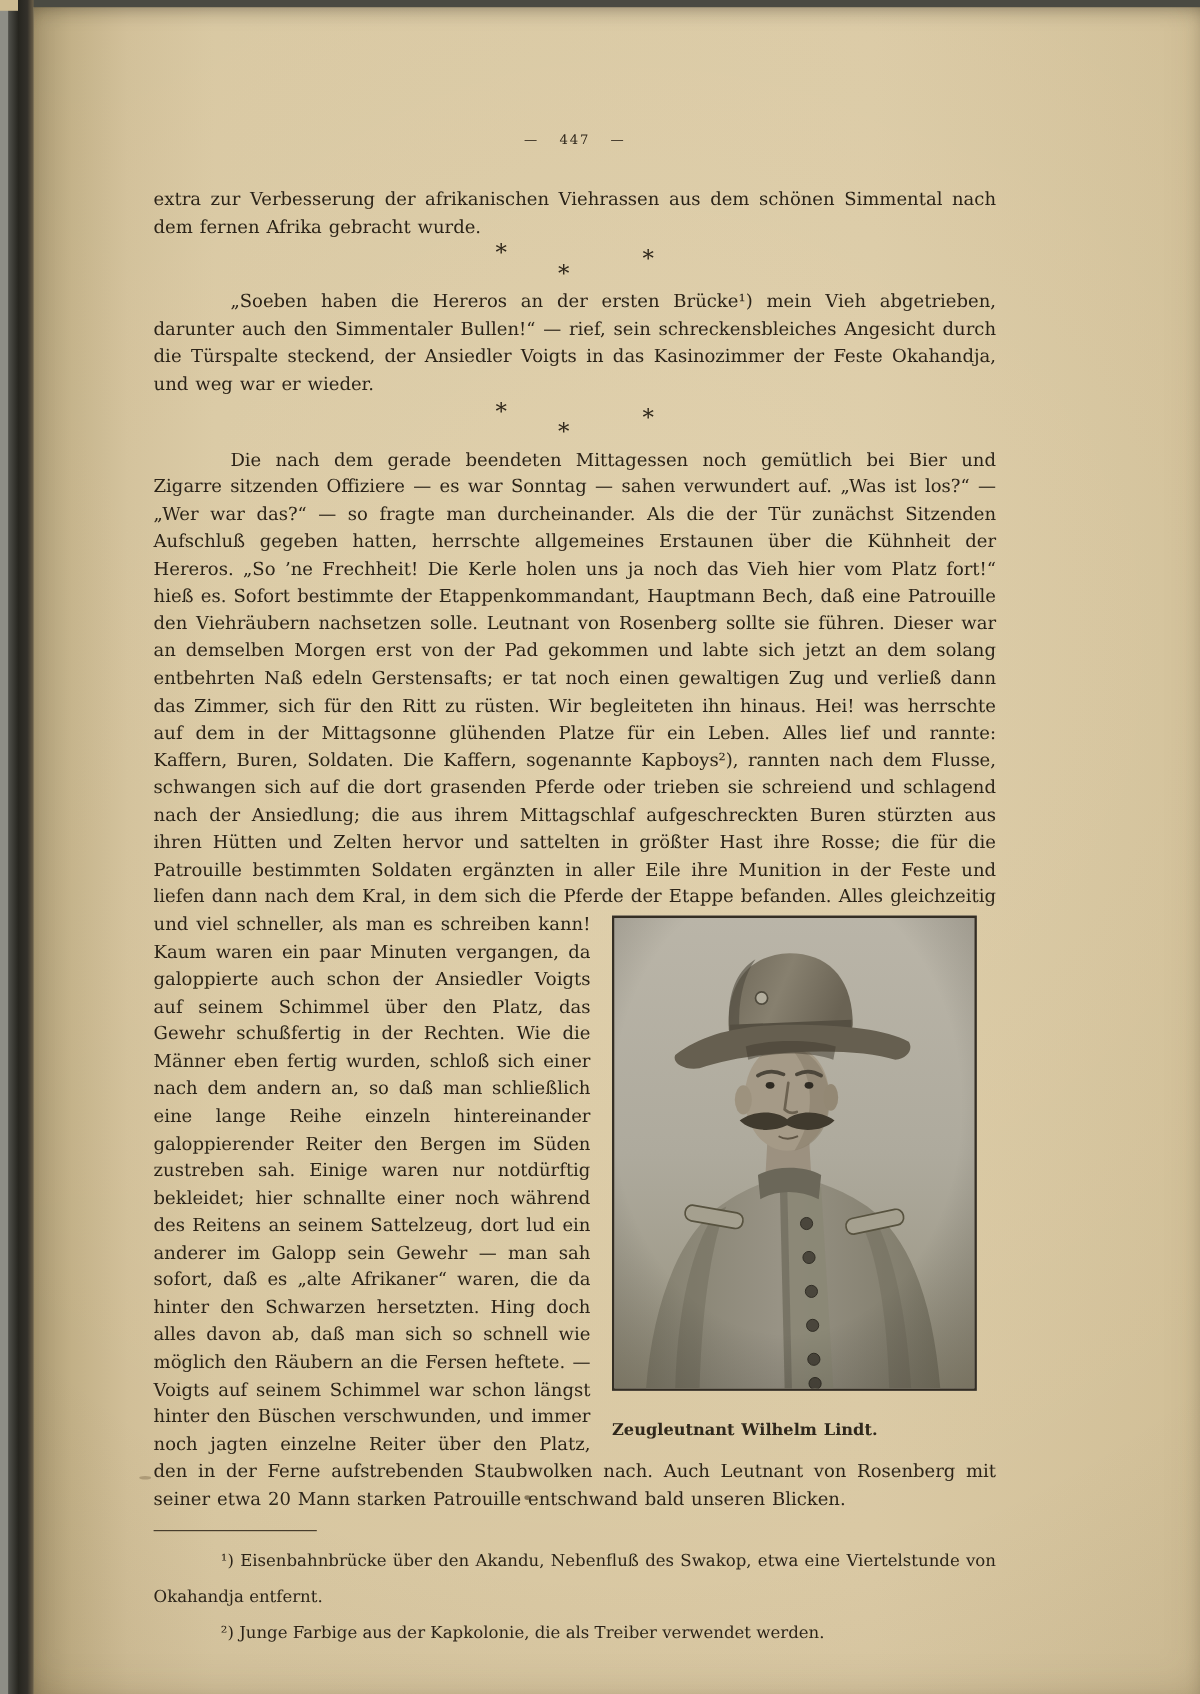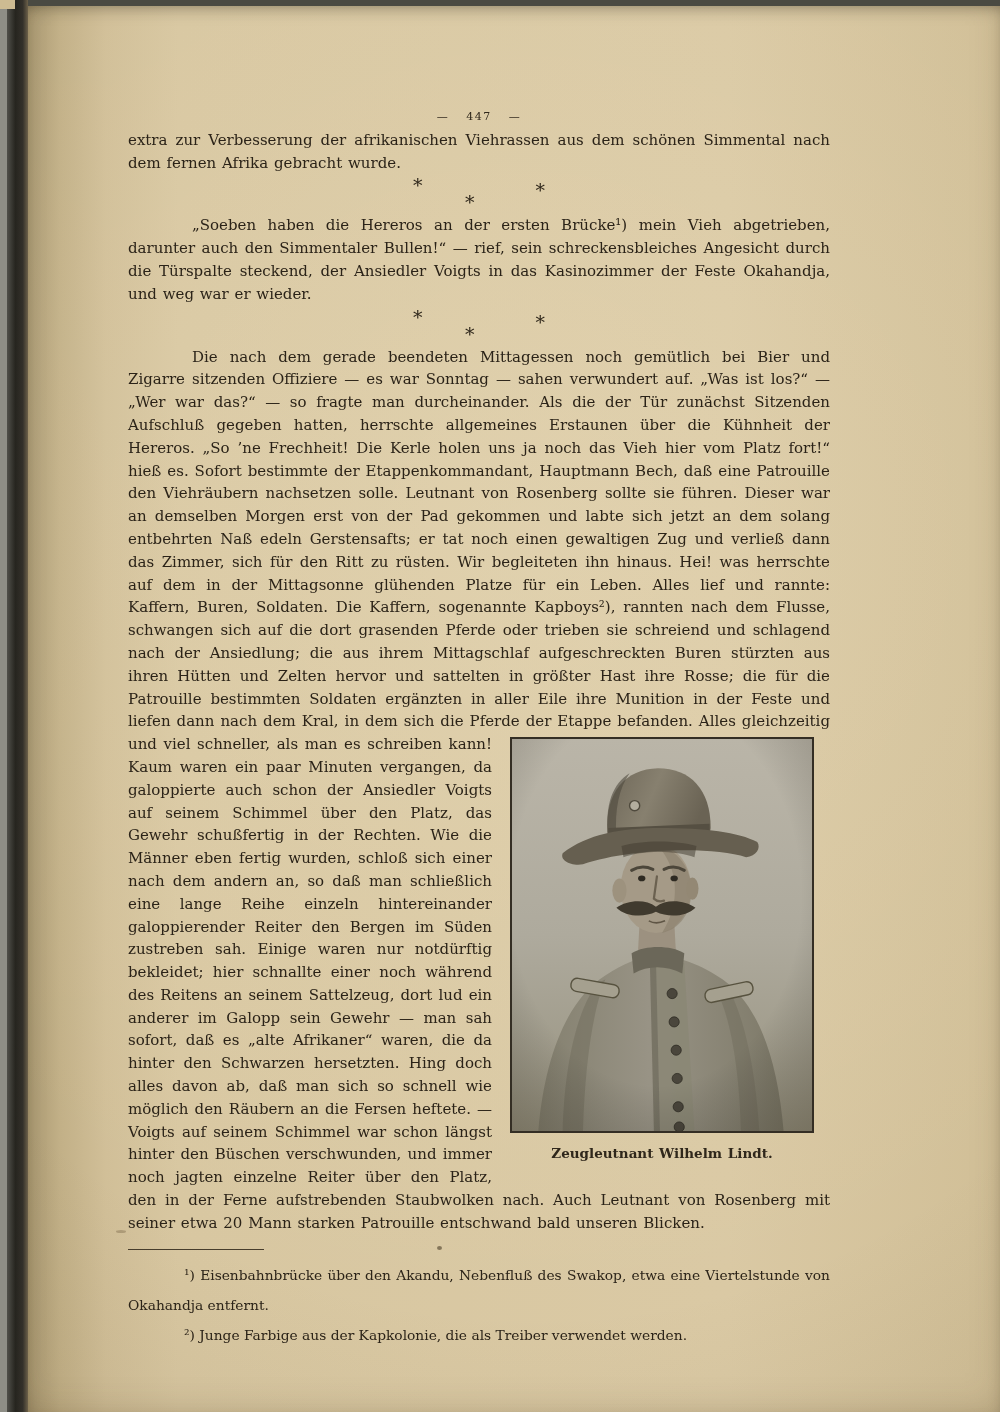--- a/index.html
+++ b/index.html
@@ -30,32 +30,32 @@
     position:relative; width:100%; height:100%;
     padding:100px 170px 0 100px;
     color:#2b2318; font-size:15px; line-height:22.8px;
   }
 
   .page-number {
     text-align:center; font-size:11px; letter-spacing:1.5px; word-spacing:12px; color:#2f271b;
   }
 
   .para { text-align:justify; word-spacing:1px; hyphens:auto; -webkit-hyphens:auto; }
-  .p-open { }
+  .p-open { margin-top:26px; }
   .indent { text-indent:64px; }
 
   .sep { position:relative; width:132px; height:34px; margin:3px auto; font-size:19px; color:#2f271b; }
   .sep .sa { position:absolute; left:0; top:-3px; }
   .sep .sb { position:absolute; right:0; top:2px; }
   .sep .sc { position:absolute; left:52px; top:14px; }
 
   figure.photo { float:right; width:304px; margin:4px 16px 8px 18px; }
   .photo-frame { width:304px; height:396px; border:2px solid #342e24; background:#a9a499; }
   .photo-frame svg { display:block; width:100%; height:100%; }
-  figcaption { margin-top:9px; text-align:center; text-indent:0; font-size:13.5px; font-weight:bold; color:#2f271b; }
+  figcaption { margin-top:22px; text-align:left; text-indent:0; font-size:13.5px; font-weight:bold; color:#2f271b; }
 
   .footnotes { clear:both; margin-top:14px; }
   .fn-rule { width:136px; height:1px; background:#473d2c; margin-bottom:10px; }
   .footnote { font-size:13.8px; line-height:30px; text-align:justify; text-indent:56px; color:#2b2318; }
 
   .speck { position:absolute; border-radius:50%; }
   .speck.s1 { left:437px; top:1246px; width:5px; height:4px; background:rgba(62,50,30,0.55); }
   .speck.s2 { left:116px; top:1230px; width:10px; height:3px; background:rgba(88,70,42,0.30); }
 </style>
 </head>

